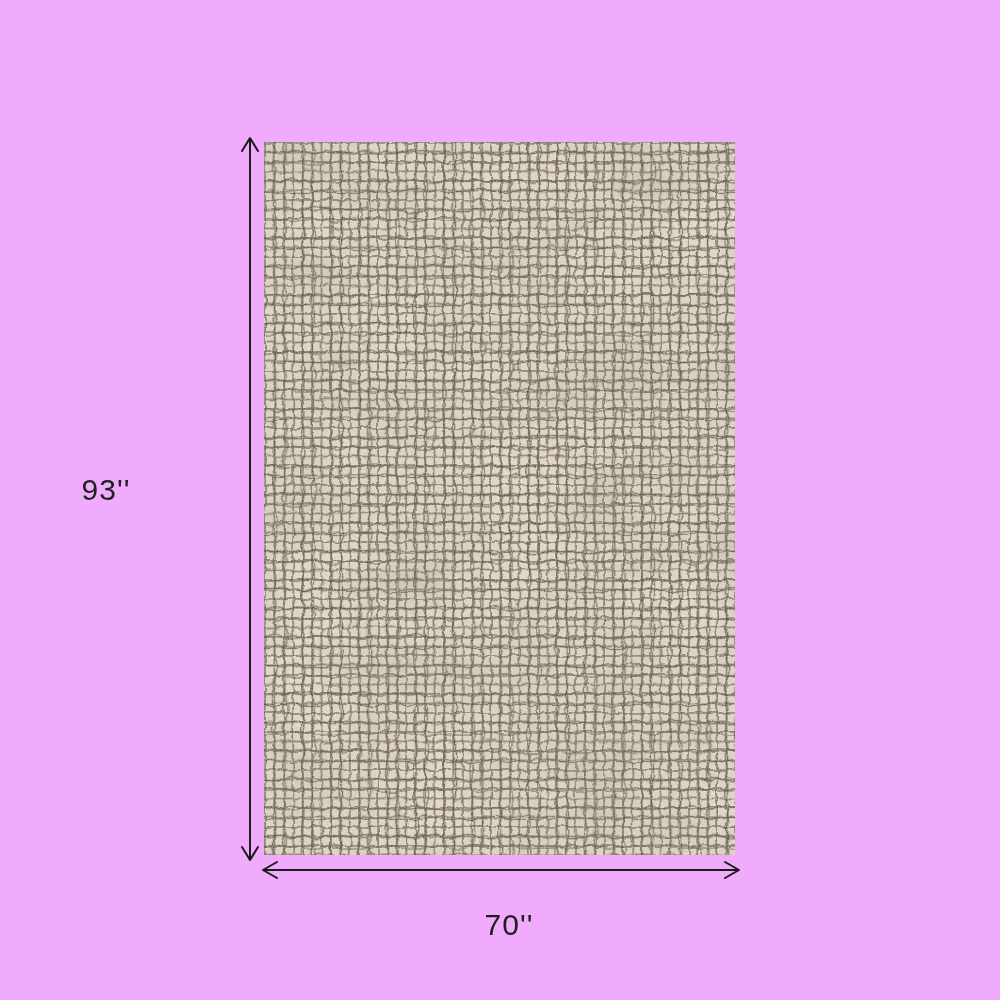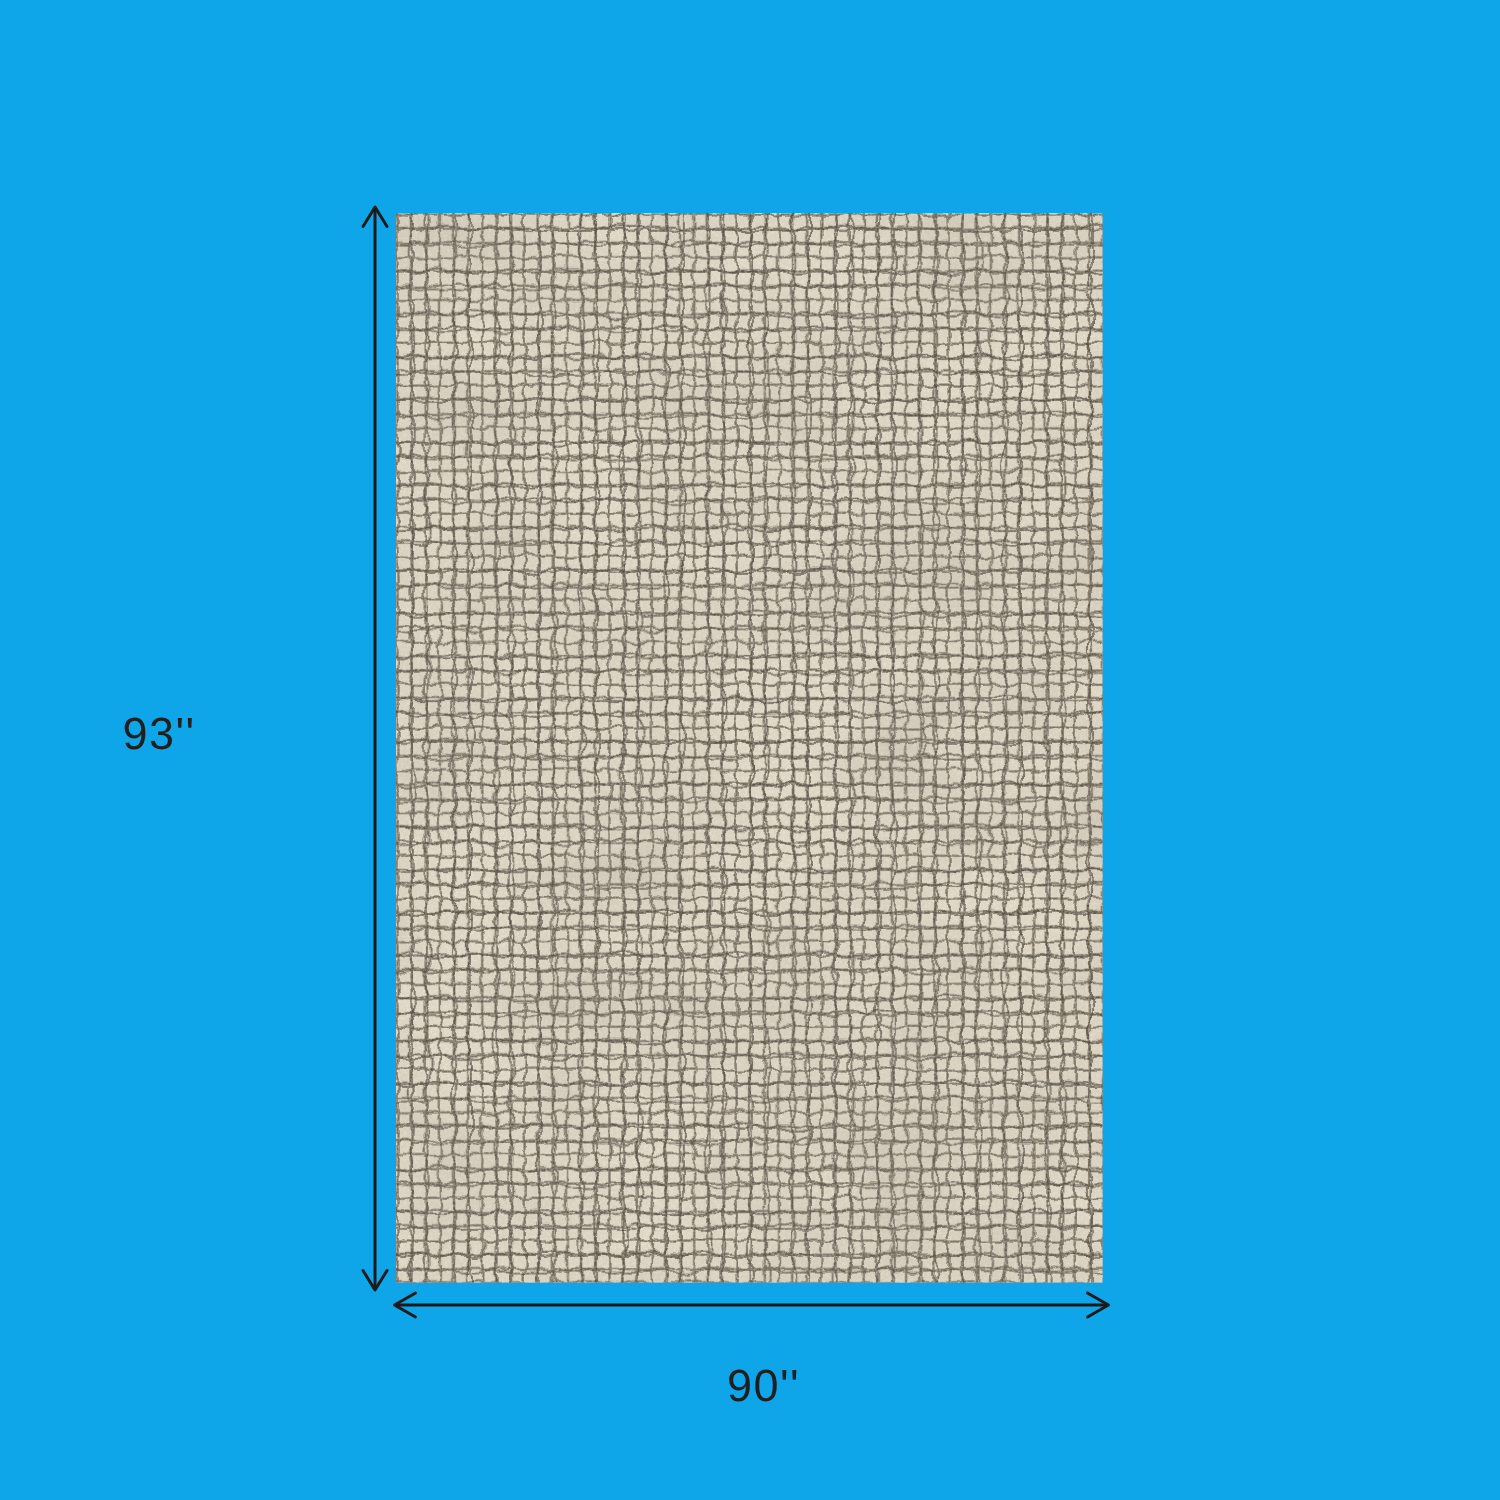--- a/index.html
+++ b/index.html
@@ -4,21 +4,21 @@
 <style>
   * { margin: 0; padding: 0; box-sizing: border-box; }
   html, body {
     width: 1000px; height: 1000px;
     background: #ffffff;
     font-family: "Liberation Sans", sans-serif;
   }
   .stage {
     position: relative;
     width: 1000px; height: 1000px;
-    background: #0ea5e9;
+    background: #f0abfc;
     overflow: hidden;
   }
   .rug-svg { position: absolute; left: 264px; top: 142px; }
   .v-arrow  { position: absolute; left: 240px; top: 134px; }
   .h-arrow  { position: absolute; left: 259px; top: 860px; }
   .dim-label {
     position: absolute;
     transform: translate(-50%, -50%);
     font-size: 30px;
     font-weight: 400;
@@ -80,15 +80,15 @@
   </svg>
 
   <svg class="h-arrow" width="484" height="20" viewBox="0 0 484 20">
     <line x1="5" y1="10" x2="479" y2="10" stroke="#1b1b1b" stroke-width="2"></line>
     <polyline points="18,2 4,10 18,18" fill="none" stroke="#1b1b1b" stroke-width="2" stroke-linecap="round" stroke-linejoin="round"></polyline>
     <polyline points="466,2 480,10 466,18" fill="none" stroke="#1b1b1b" stroke-width="2" stroke-linecap="round" stroke-linejoin="round"></polyline>
   </svg>
 
   <div class="dim-label height-label">93''</div>
 
-  <div class="dim-label width-label">90''</div>
+  <div class="dim-label width-label">70''</div>
 
 </div>
 
 </body></html>

